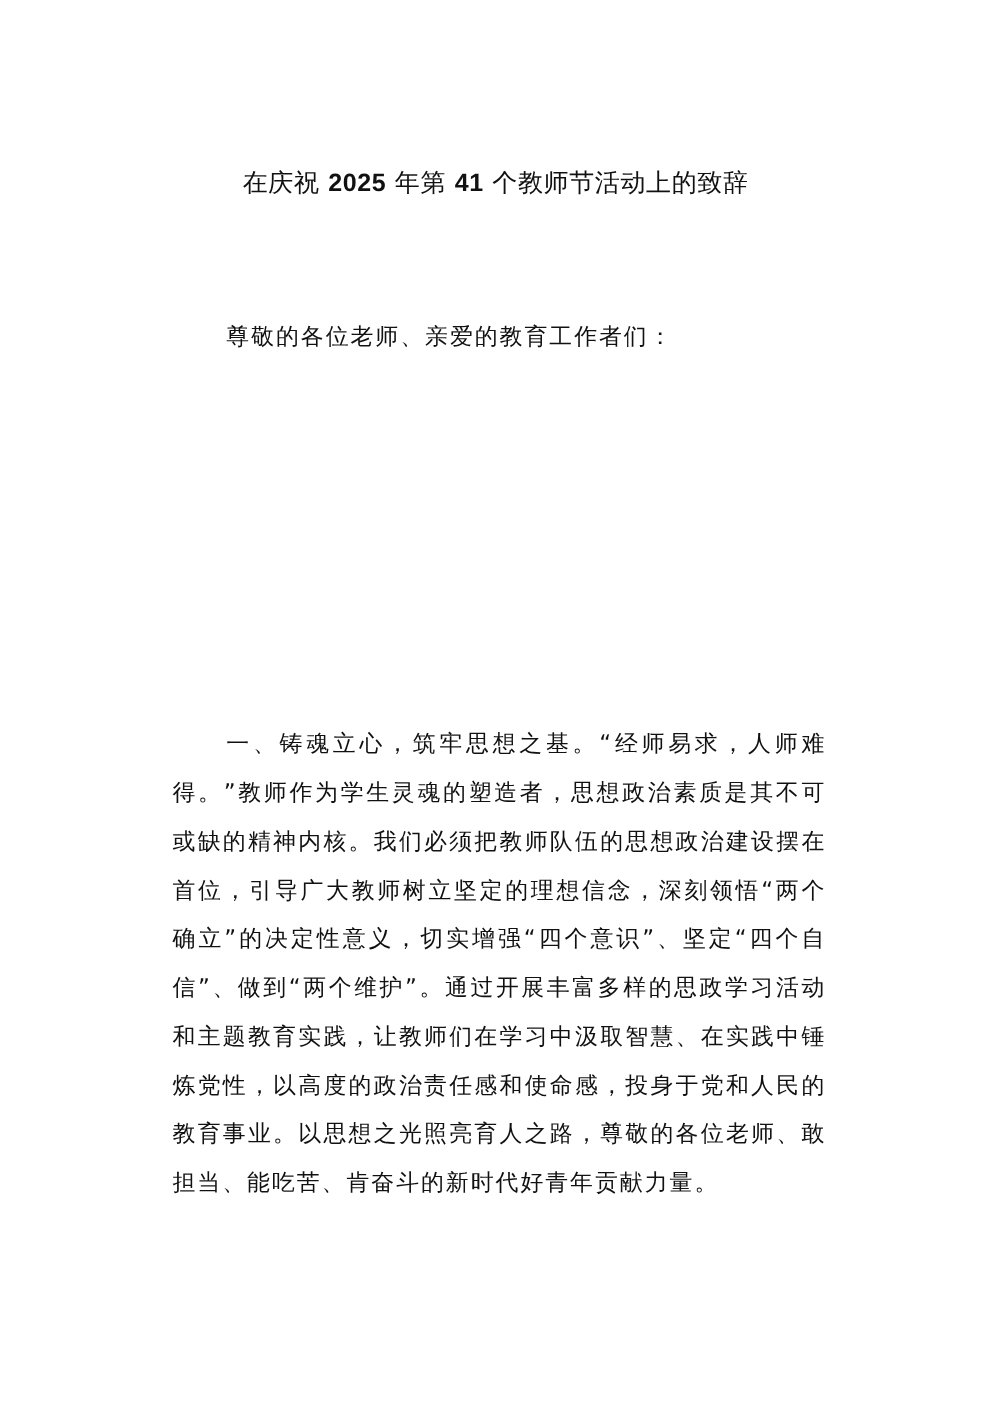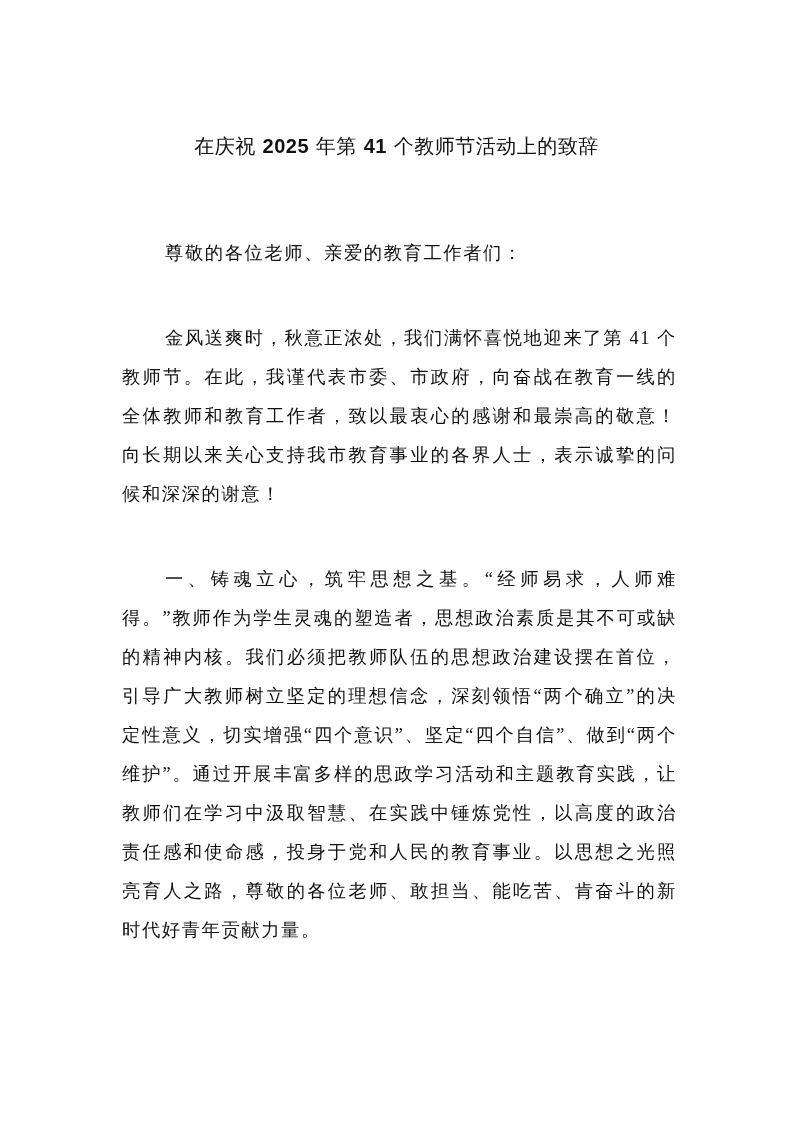--- a/index.html
+++ b/index.html
@@ -42,40 +42,36 @@
       left: 122px;
       width: 555px;
       font-size: 18.3px;
       line-height: 39px;
       letter-spacing: 1.6px;
       text-align: justify;
       text-align-last: left;
       color: #111;
     }
     .body-text p {
-      margin: 0;
+      margin: 16px;
       text-indent: 43px;
-      font-family: Liberation Serif, serif;
     }
     .greeting { top: 234px; }
     .para1 { top: 319px; }
     .para2 { top: 560px; }
   </style>
 </head>
 <body>
 
 <div class="page">
 
   <div class="title"><span>在庆祝 </span><span class="num">2025</span><span> 年第 </span><span class="num">41</span><span> 个教师节活动上的致辞</span></div>
 
   <div class="body-text greeting">
     <p>尊敬的各位老师、亲爱的教育工作者们：</p>
   </div>
 
-  <div class="body-text para1">
-    <p>金风送爽时，秋意正浓处，我们满怀喜悦地迎来了第 41 个教师节。在此，我谨代表市委、市政府，向奋战在教育一线的全体教师和教育工作者，致以最衷心的感谢和最崇高的敬意！向长期以来关心支持我市教育事业的各界人士，表示诚挚的问候和深深的谢意！</p>
-  </div>
 
   <div class="body-text para2">
     <p>一、铸魂立心，筑牢思想之基。“经师易求，人师难得。”教师作为学生灵魂的塑造者，思想政治素质是其不可或缺的精神内核。我们必须把教师队伍的思想政治建设摆在首位，引导广大教师树立坚定的理想信念，深刻领悟“两个确立”的决定性意义，切实增强“四个意识”、坚定“四个自信”、做到“两个维护”。通过开展丰富多样的思政学习活动和主题教育实践，让教师们在学习中汲取智慧、在实践中锤炼党性，以高度的政治责任感和使命感，投身于党和人民的教育事业。以思想之光照亮育人之路，尊敬的各位老师、敢担当、能吃苦、肯奋斗的新时代好青年贡献力量。</p>
   </div>
 
 </div>
 
 </body></html>

